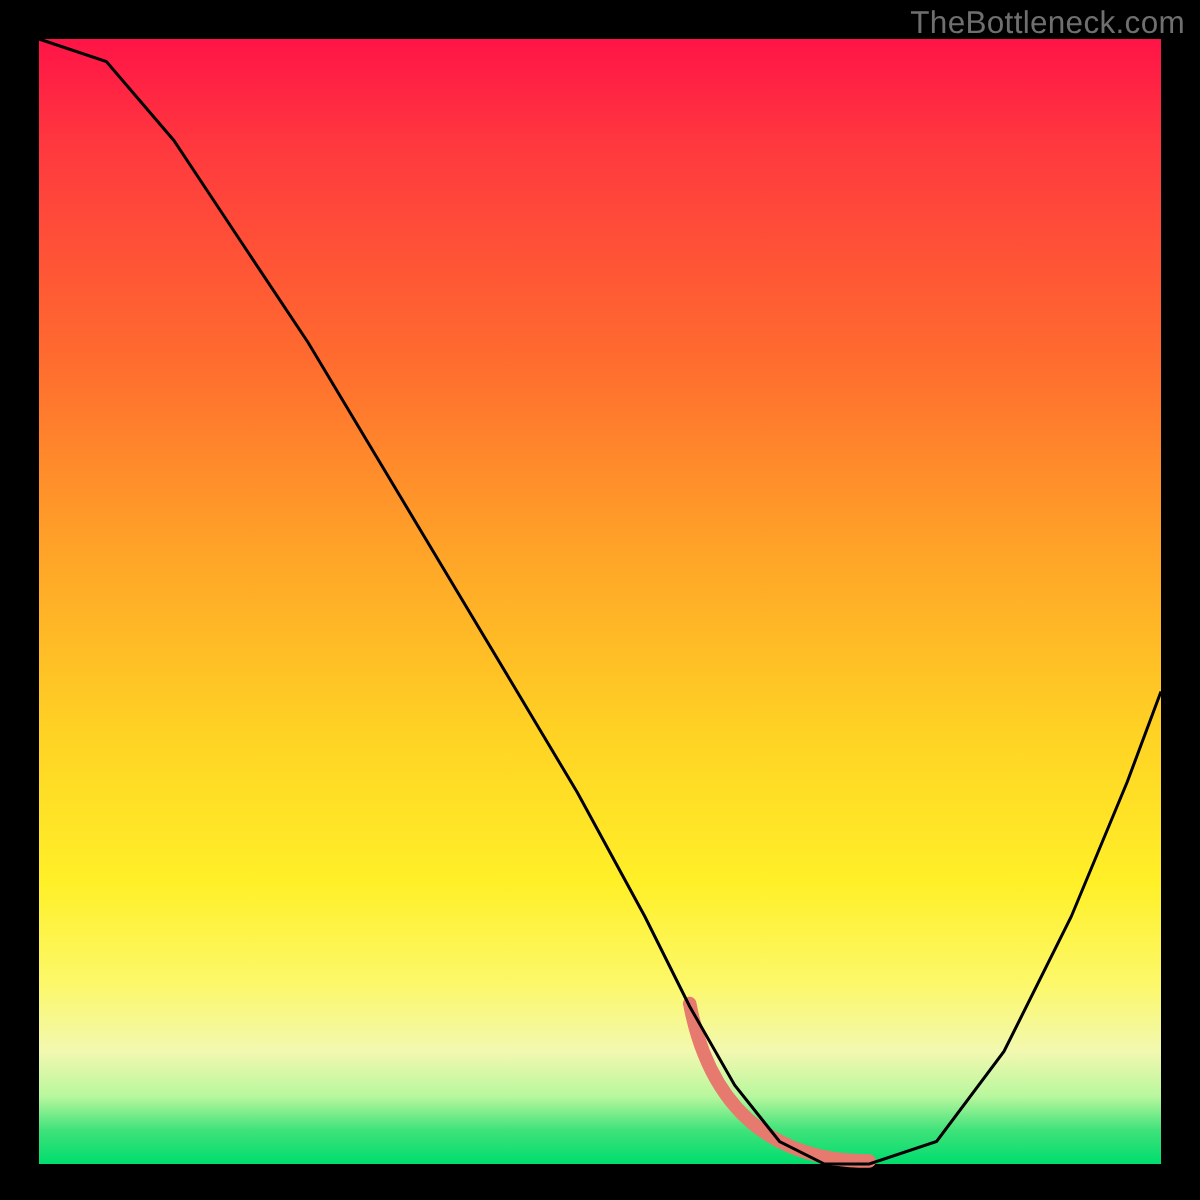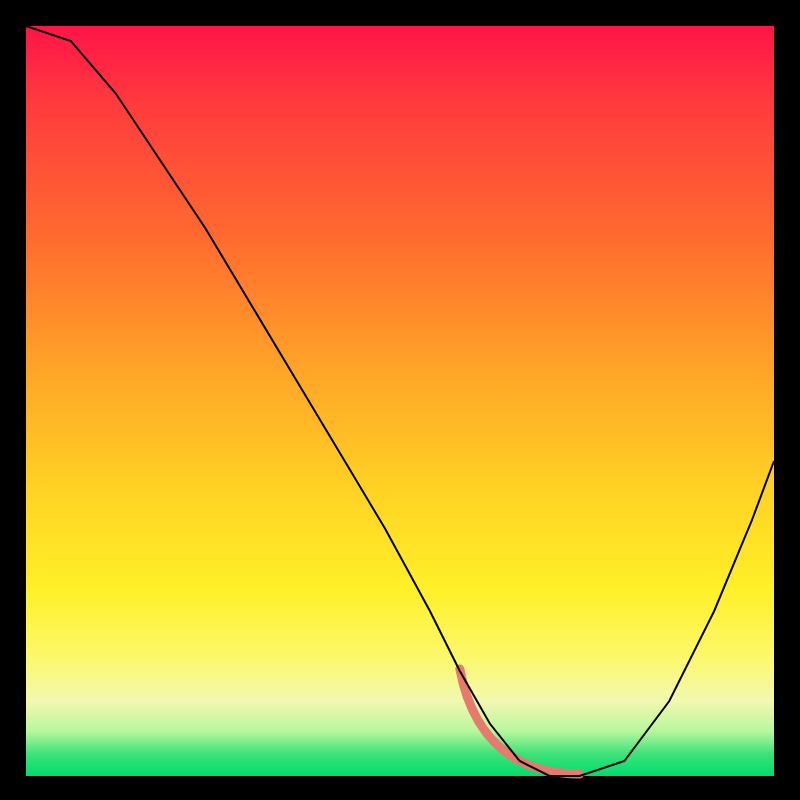--- a/index.html
+++ b/index.html
@@ -48,20 +48,21 @@
     top: 0;
     width: 748px;
     height: 750px;
     overflow: visible;
   }
 </style>
 </head>
 <body>
 
 <div class="stage">
+  <span class="watermark">TheBottleneck.com</span>
 
   <div class="plot-area">
     <svg class="curve-layer" viewBox="0 0 748 750" preserveAspectRatio="none">
       <path fill="none" stroke-linecap="round" id="flat-seg" d="M433.8 643.0 C 453.8 748.0 533.5 748.0 553.5 748.0" stroke="#e77a6e" stroke-width="9"></path>
       <path fill="none" id="main-curve" d="M0.0 0.0 L44.9 15.0 L89.8 67.5 L134.6 135.0 L179.5 202.5 L224.4 277.5 L269.3 352.5 L314.2 427.5 L359.0 502.5 L403.9 585.0 L433.8 645.0 L463.8 697.5 L493.7 735.0 L523.6 750.0 L553.5 750.0 L598.4 735.0 L643.3 675.0 L688.2 585.0 L725.6 495.0 L748.0 435.0" stroke="#000000" stroke-width="2"></path>
     </svg>
   </div>
 </div>
 
 </body></html>

